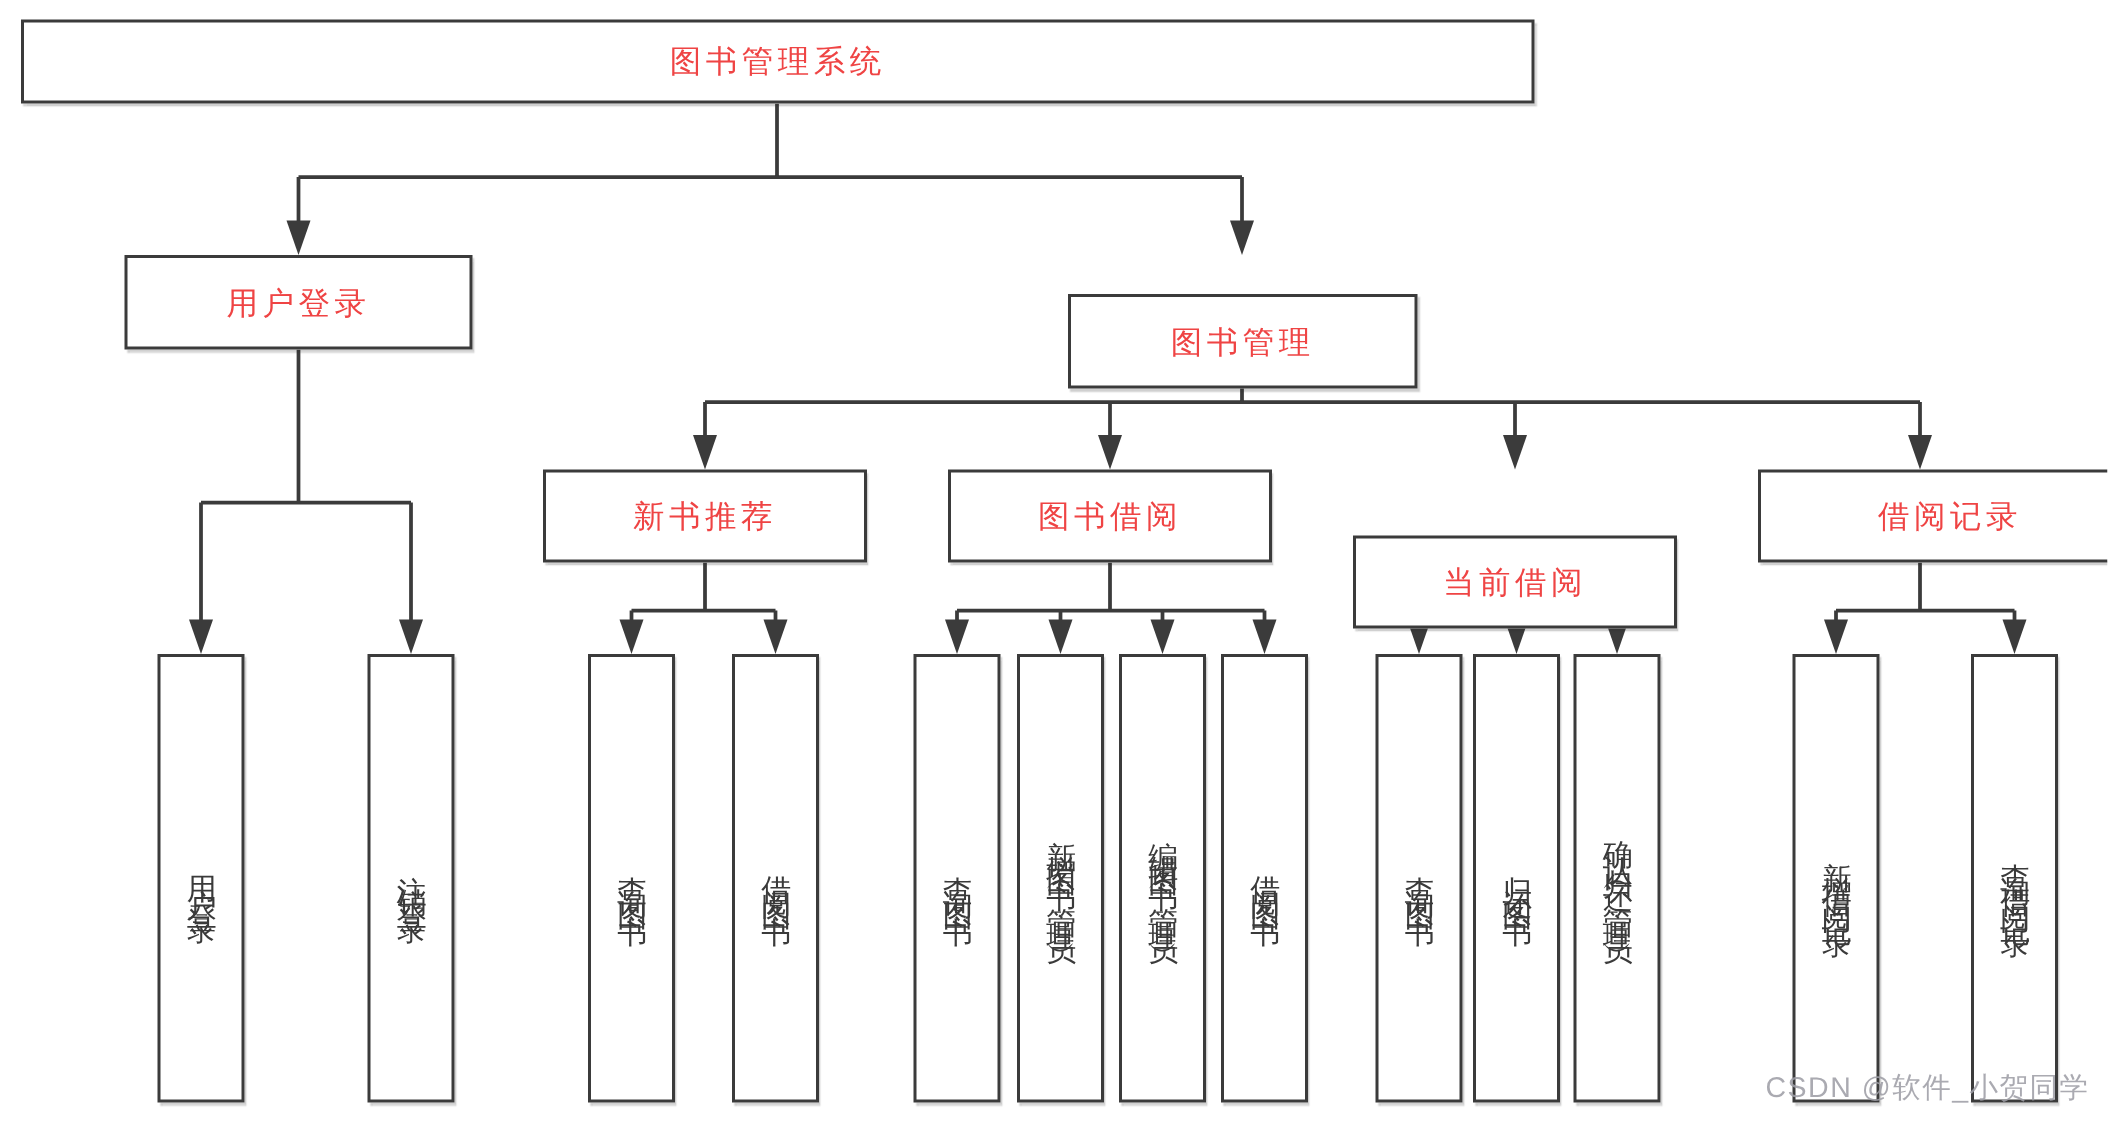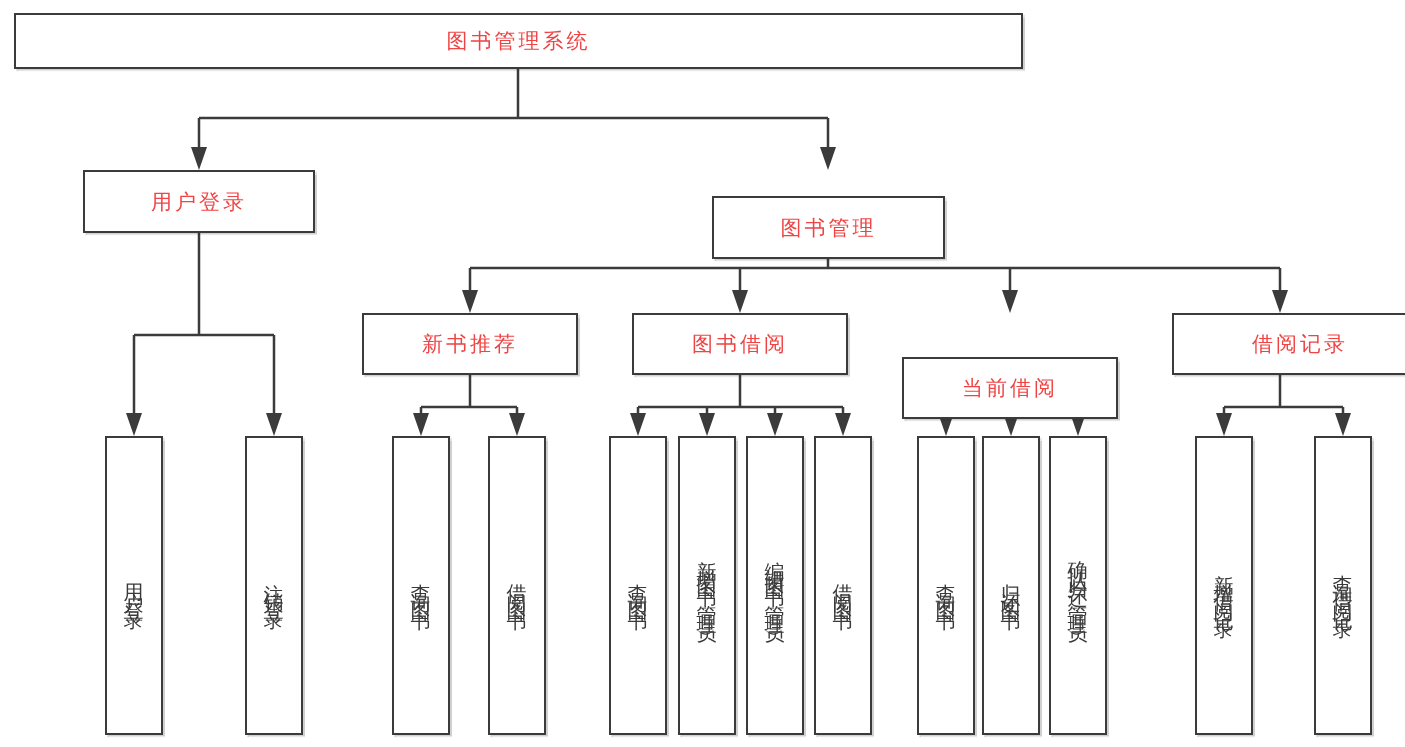--- a/index.html
+++ b/index.html
@@ -174,14 +174,15 @@
     <span class="vlabel">确认归还（管理员）</span>
   </div>
 
   <div class="box leaf" style="left:1195px; top:436px; width:58px; height:299px;">
     <span class="vlabel">新增借阅记录</span>
   </div>
   <div class="box leaf" style="left:1314px; top:436px; width:58px; height:299px;">
     <span class="vlabel">查询借阅记录</span>
   </div>
 
+  <div class="watermark">CSDN @软件_小贺同学</div>
 
 </div>
 
 </body></html>

